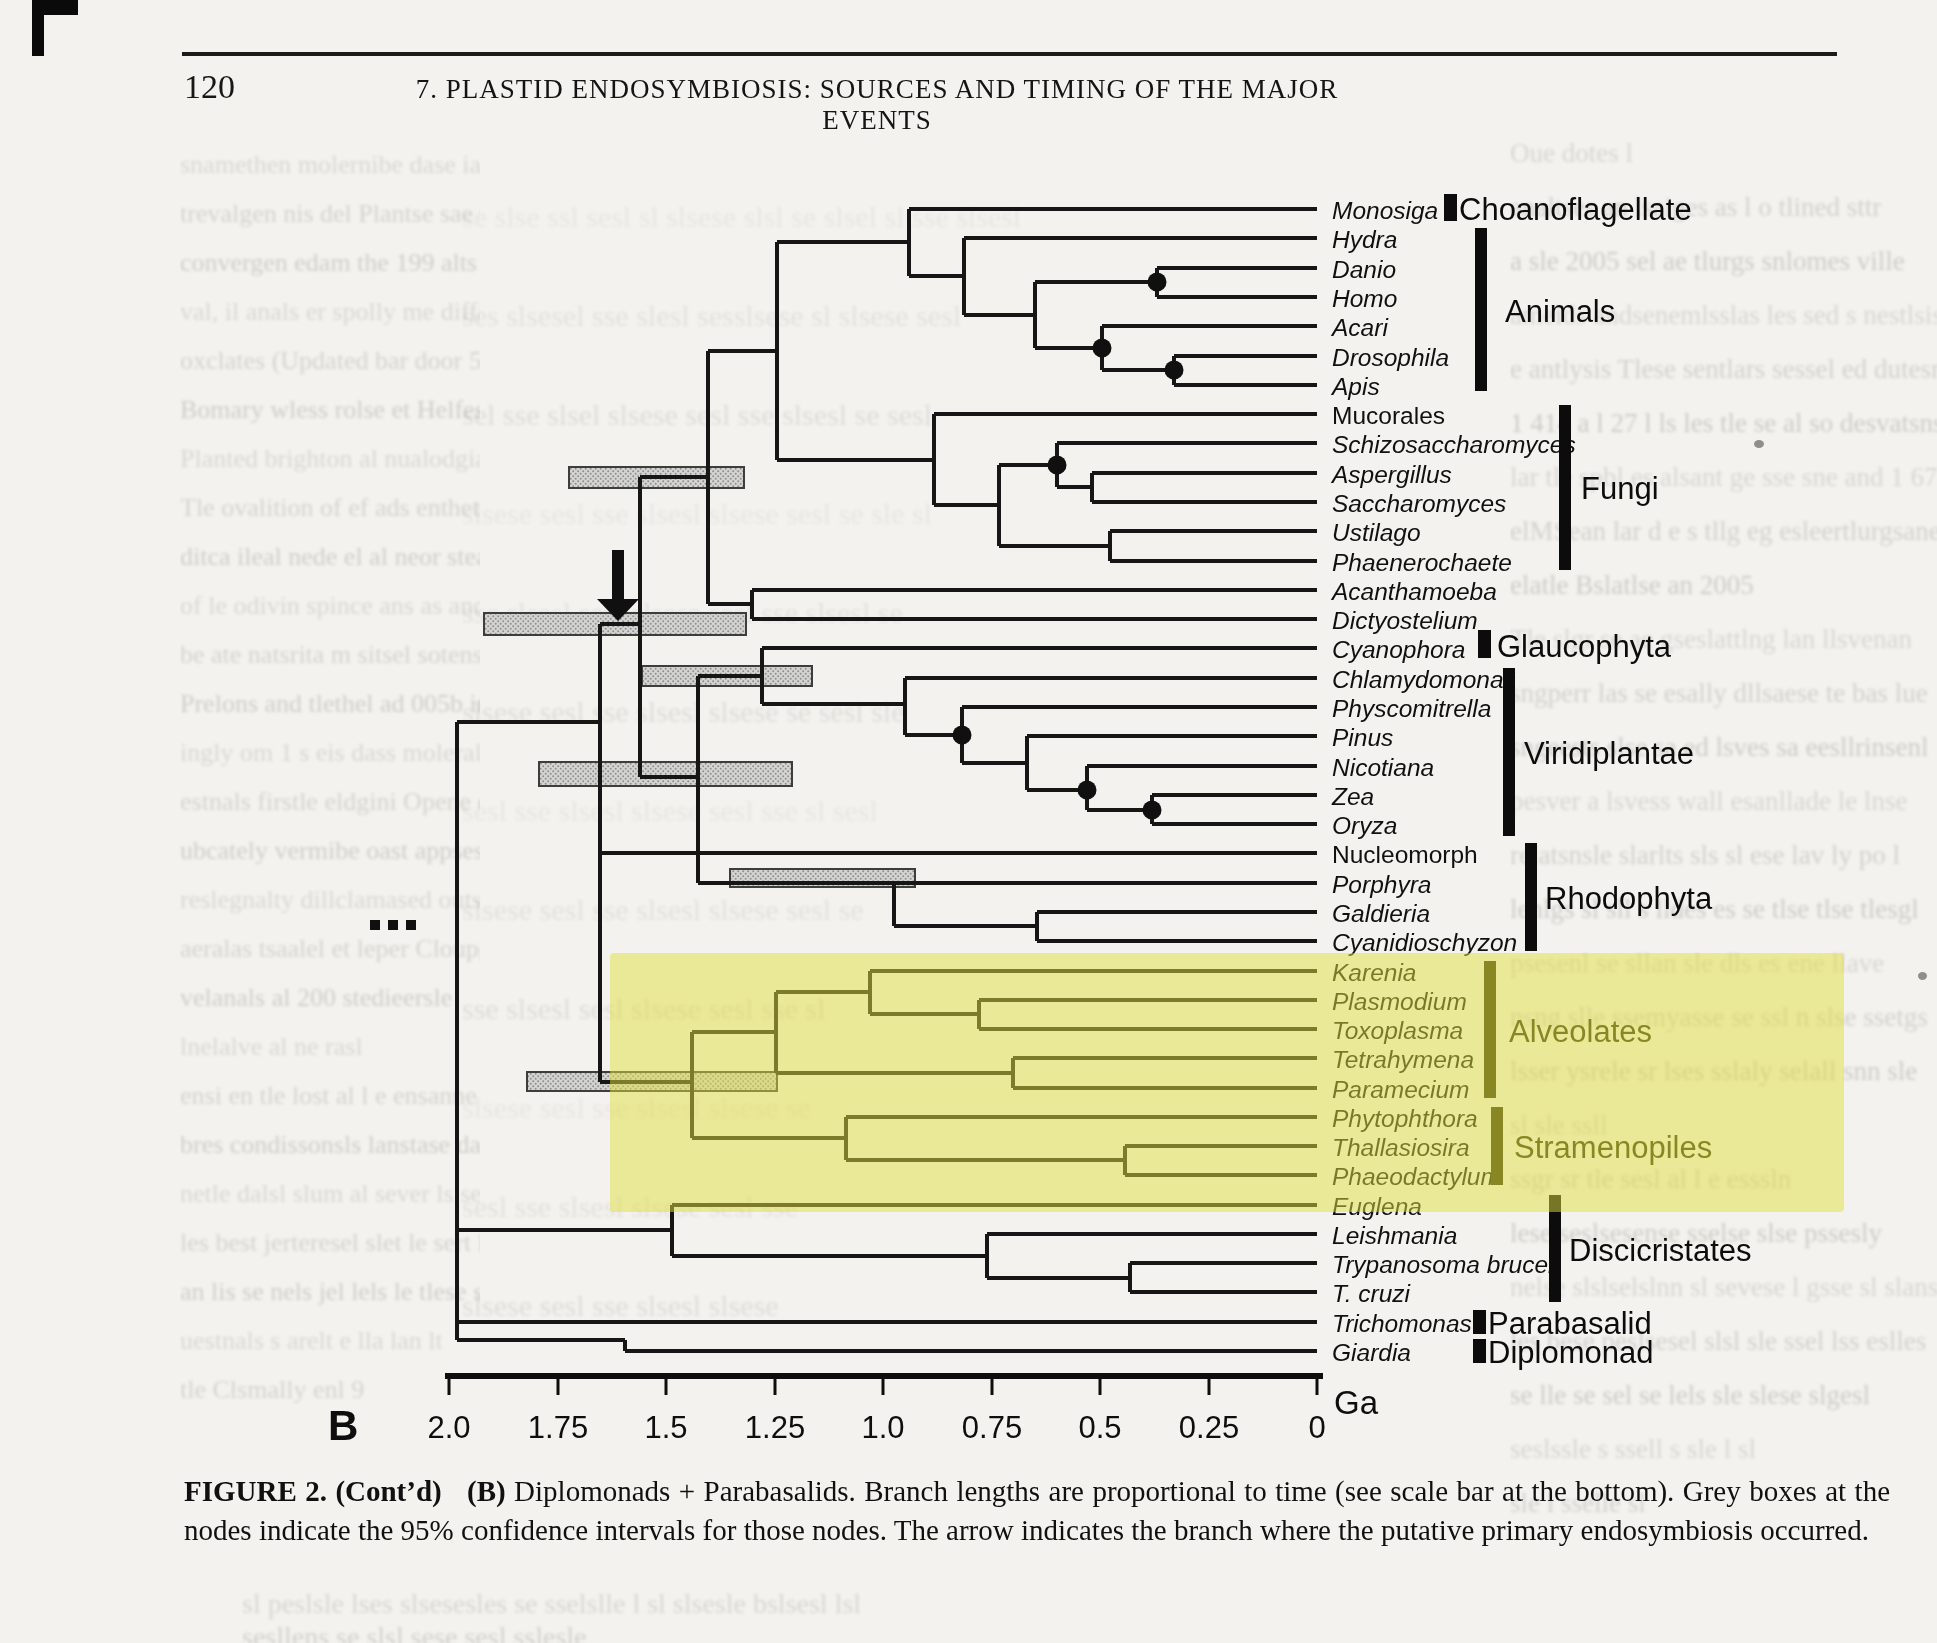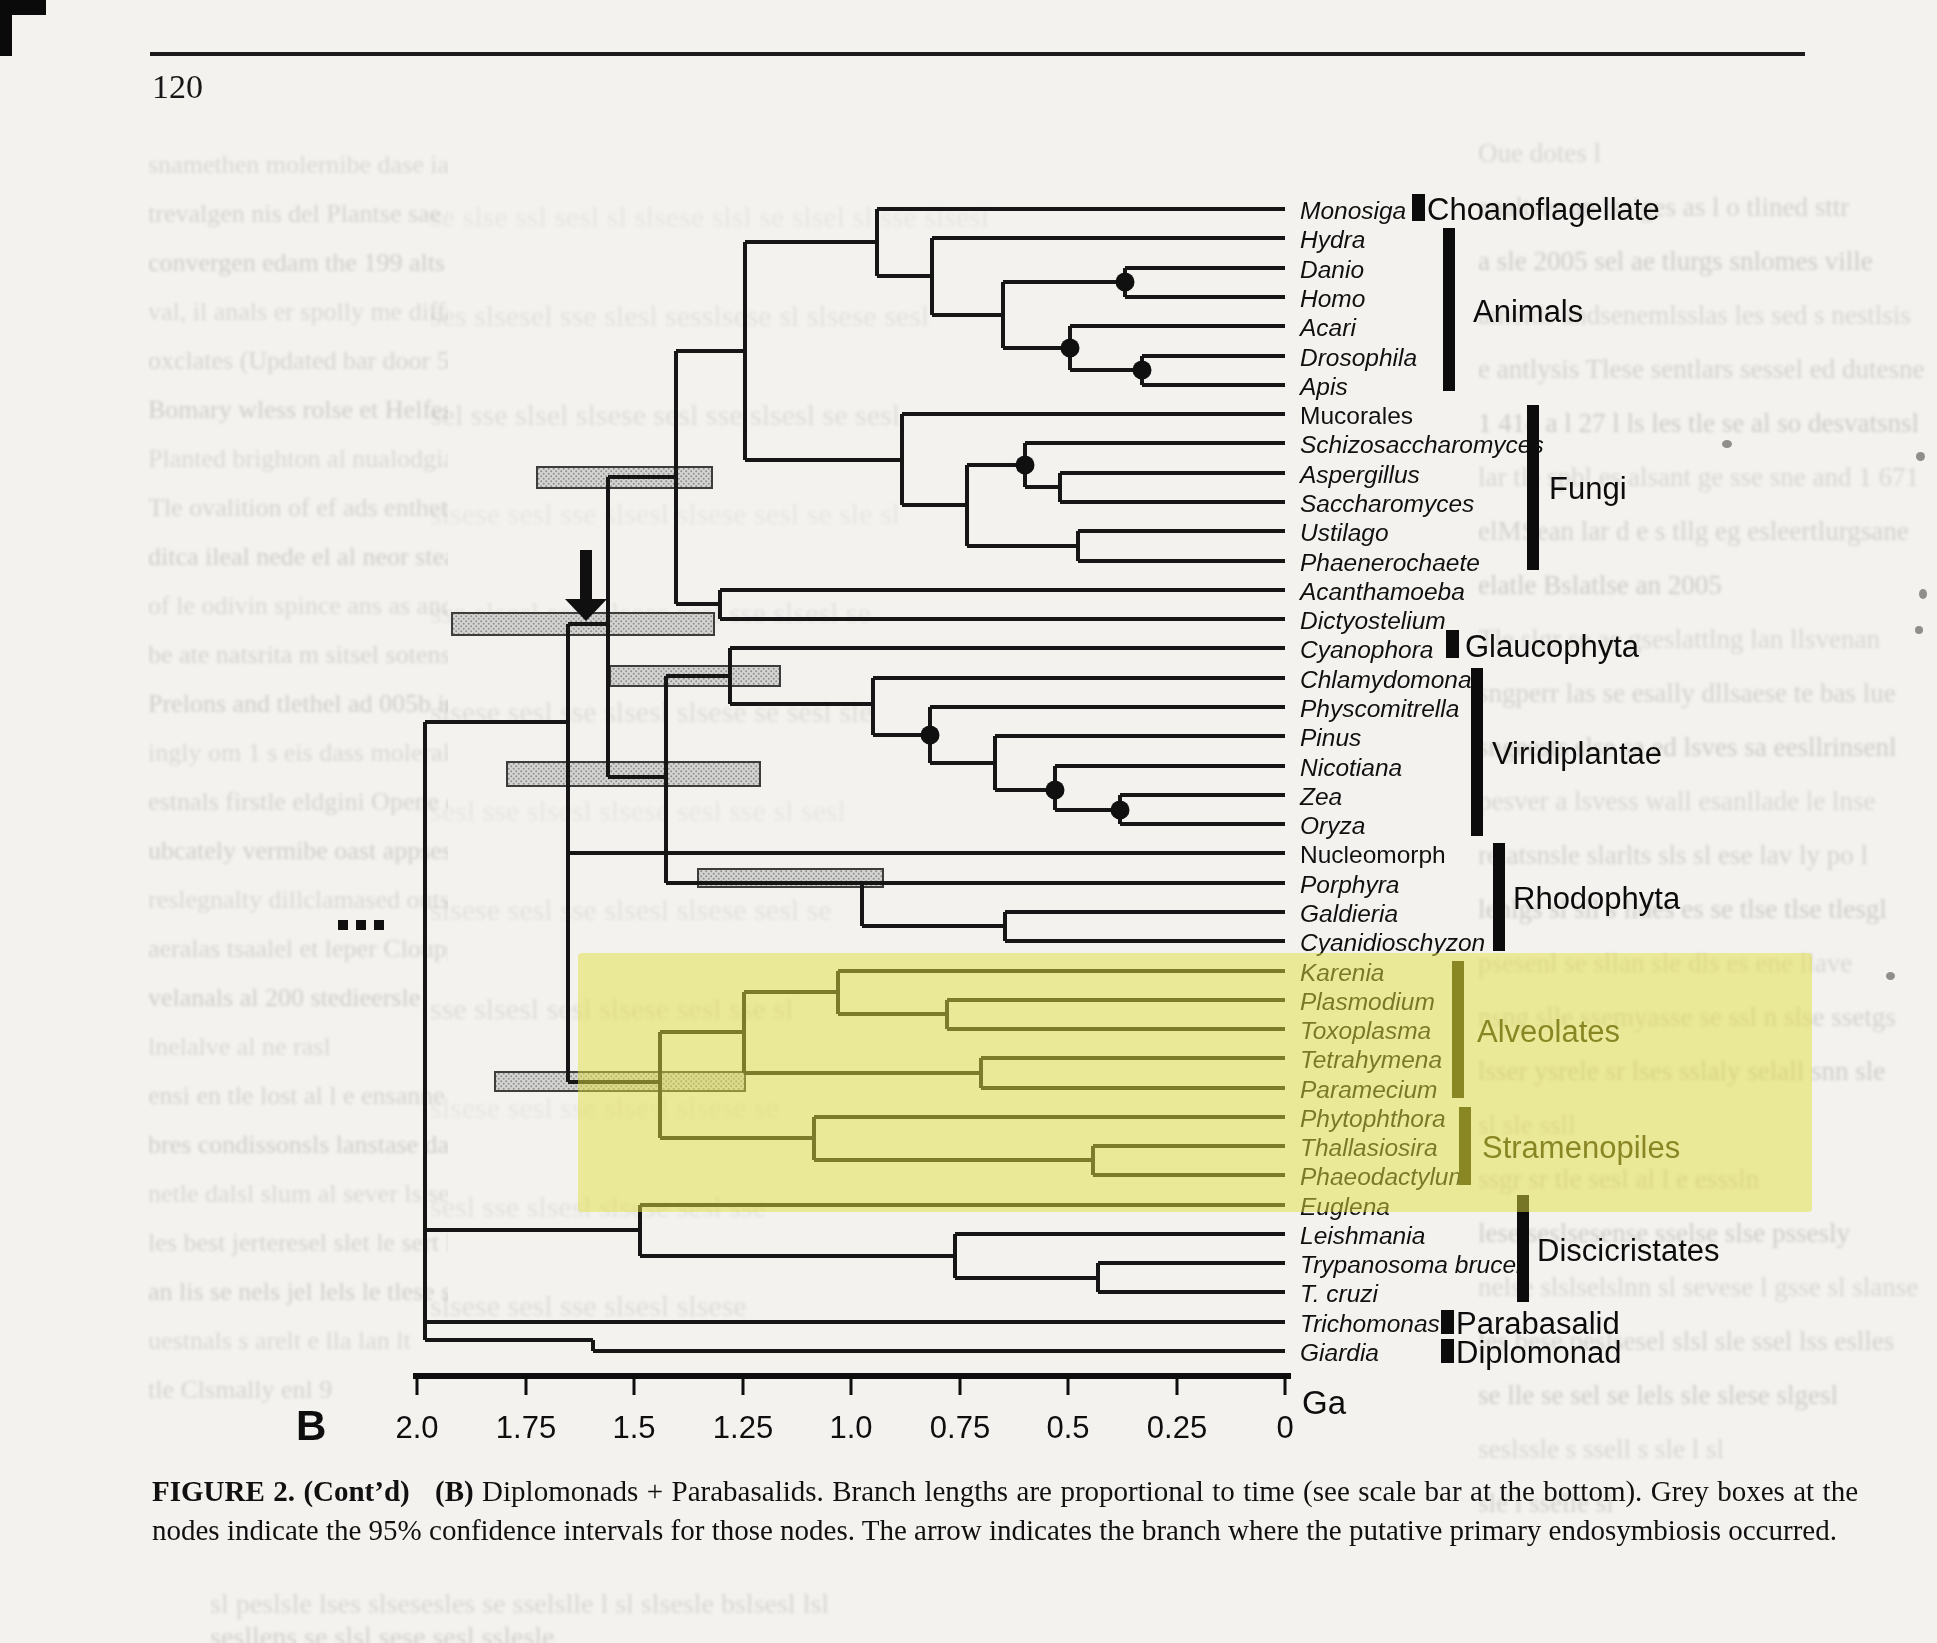--- a/index.html
+++ b/index.html
@@ -1,18 +1,18 @@
 <!DOCTYPE html>
 <html><head>
 <meta charset="utf-8">
 <style>
   html,body{margin:0;padding:0;}
   body{width:1937px;height:1643px;position:relative;background:#f3f2ee;overflow:hidden;
        font-family:"Liberation Sans",sans-serif;}
-  .page{position:absolute;inset:0;}
+  .page{position:absolute;inset:0;margin-left:32px;}
   
   .rule{position:absolute;left:150px;top:52px;width:1655px;height:4px;background:#1b1b1b;}
   .page-number{position:absolute;left:152px;top:68px;font-family:"Liberation Serif",serif;
                font-size:34px;color:#171717;}
   .running-head{position:absolute;left:330px;top:74px;width:1030px;text-align:center;
                 font-family:"Liberation Serif",serif;font-size:27px;letter-spacing:1px;color:#141414;}
   
   .caption{position:absolute;left:152px;top:1472px;width:1706px;
            font-family:"Liberation Serif",serif;font-size:29px;line-height:39px;
            color:#101010;text-align:justify;}
@@ -104,20 +104,21 @@
       <div class="bleed-line" style="left: 0px; top: 990px; font-size: 30px; opacity: 0.1;">sesl sse slsesl slsese sesl sse</div>
       <div class="bleed-line" style="left: 0px; top: 1089px; font-size: 30px; opacity: 0.13;">slsese sesl sse slsesl slsese</div>
     </div>
   <div class="bleed-col" id="bleed-bottom" style="left:210px;top:1588px;width:1640px;height:55px;">
       <div class="bleed-line" style="left: 0px; top: 0px; font-size: 28px; opacity: 0.17;">sl peslsle  lses  slsesesles  se  sselslle    l sl  slsesle  bslsesl  lsl</div>
       <div class="bleed-line" style="left: 0px; top: 33px; font-size: 28px; opacity: 0.2;">sesllens  se  slsl sese   sesl  sslesle</div>
     </div>
 
   <div class="rule"></div>
   <div class="page-number">120</div>
+  <div class="running-head">7. PLASTID ENDOSYMBIOSIS: SOURCES AND TIMING OF THE MAJOR EVENTS</div>
 
   <svg id="tree-svg" width="1937" height="1643" viewBox="0 0 1937 1643">
       <defs>
         <pattern id="stip" width="5" height="5" patternUnits="userSpaceOnUse">
           <rect width="5" height="5" fill="#d4d4d2"></rect>
           <circle cx="1.2" cy="1.2" r="1" fill="#8f8f8d"></circle>
           <circle cx="3.7" cy="3.7" r="1" fill="#8f8f8d"></circle>
         </pattern>
       </defs>
       <rect x="537" y="467" width="175" height="21" fill="url(#stip)" stroke="#3d3d3b" stroke-width="2"></rect>

